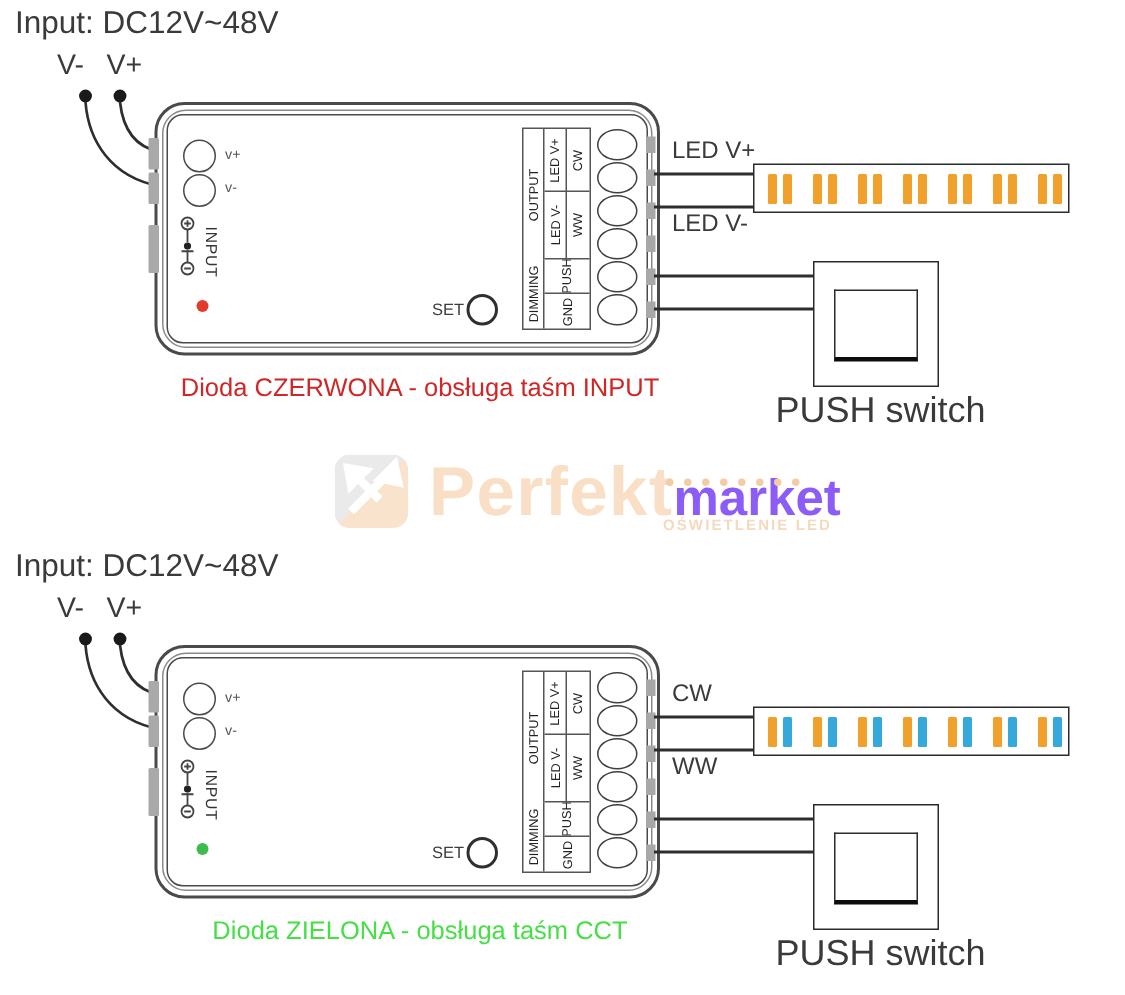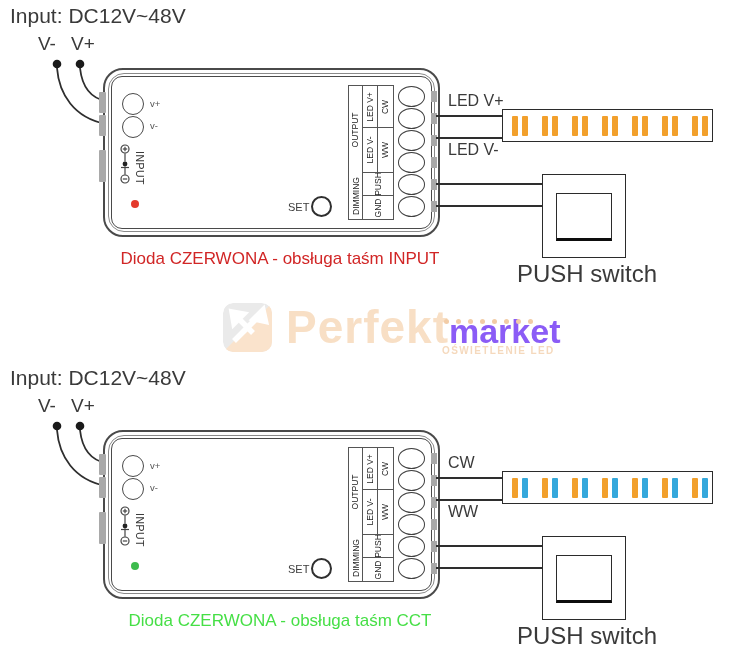--- a/index.html
+++ b/index.html
@@ -384,14 +384,14 @@
         <span class="bar" style="background: rgb(242, 160, 44);"></span>
         <span class="bar" style="background: rgb(53, 168, 220);"></span>
       </span>
     </div>
 
   <div class="push-outer">
       <div class="push-inner"></div>
     </div>
   <div class="push-label">PUSH switch</div>
 
-  <div class="caption" style="color: rgb(70, 223, 70);">Dioda CZERWONA - obsługa taśm CCT</div>
+  <div class="caption" style="color: rgb(70, 223, 70);">Dioda ZIELONA - obsługa taśm CCT</div>
 </div>
 
 </body></html>

